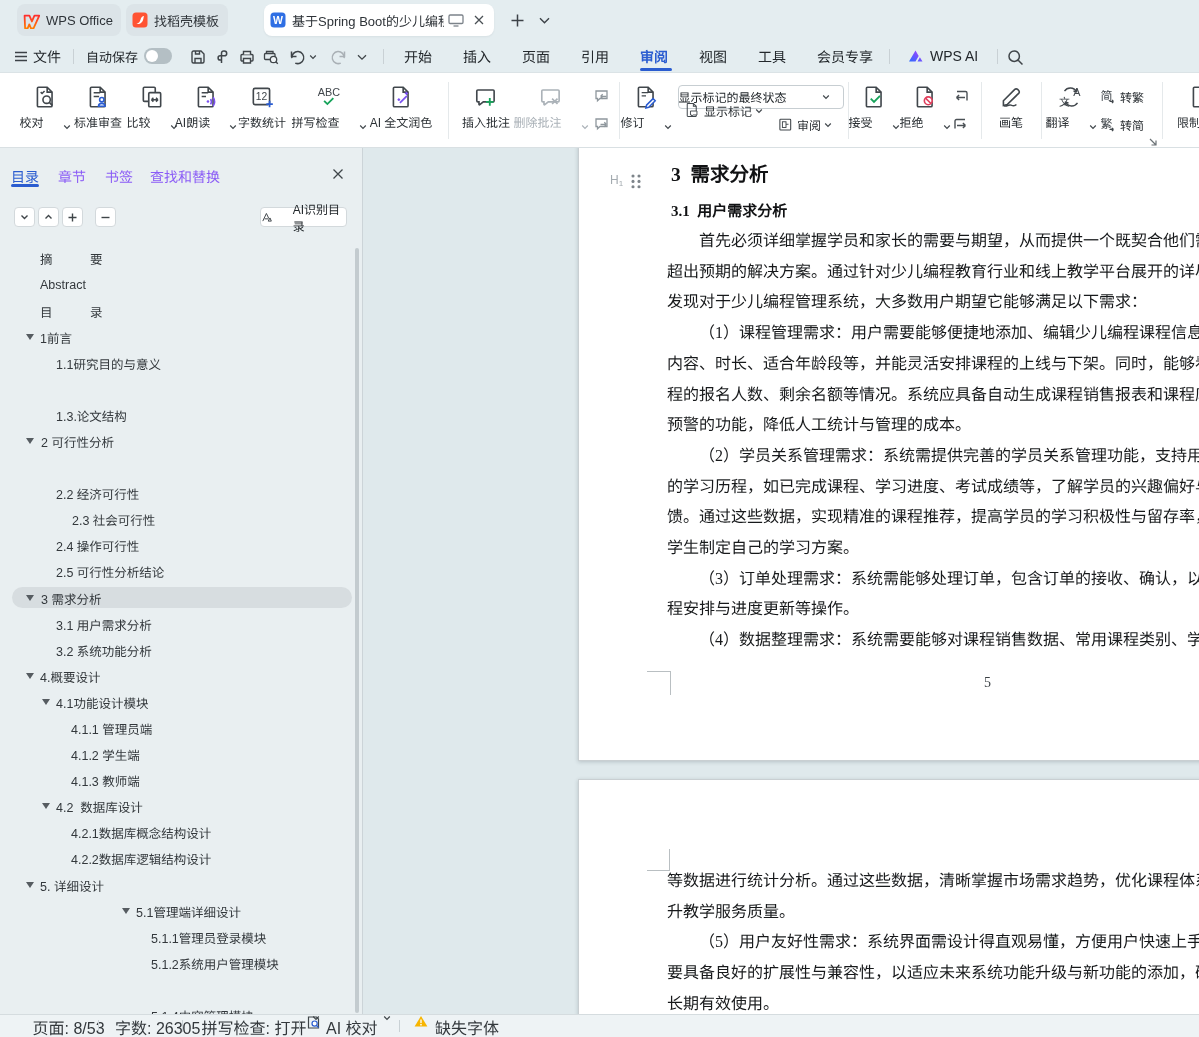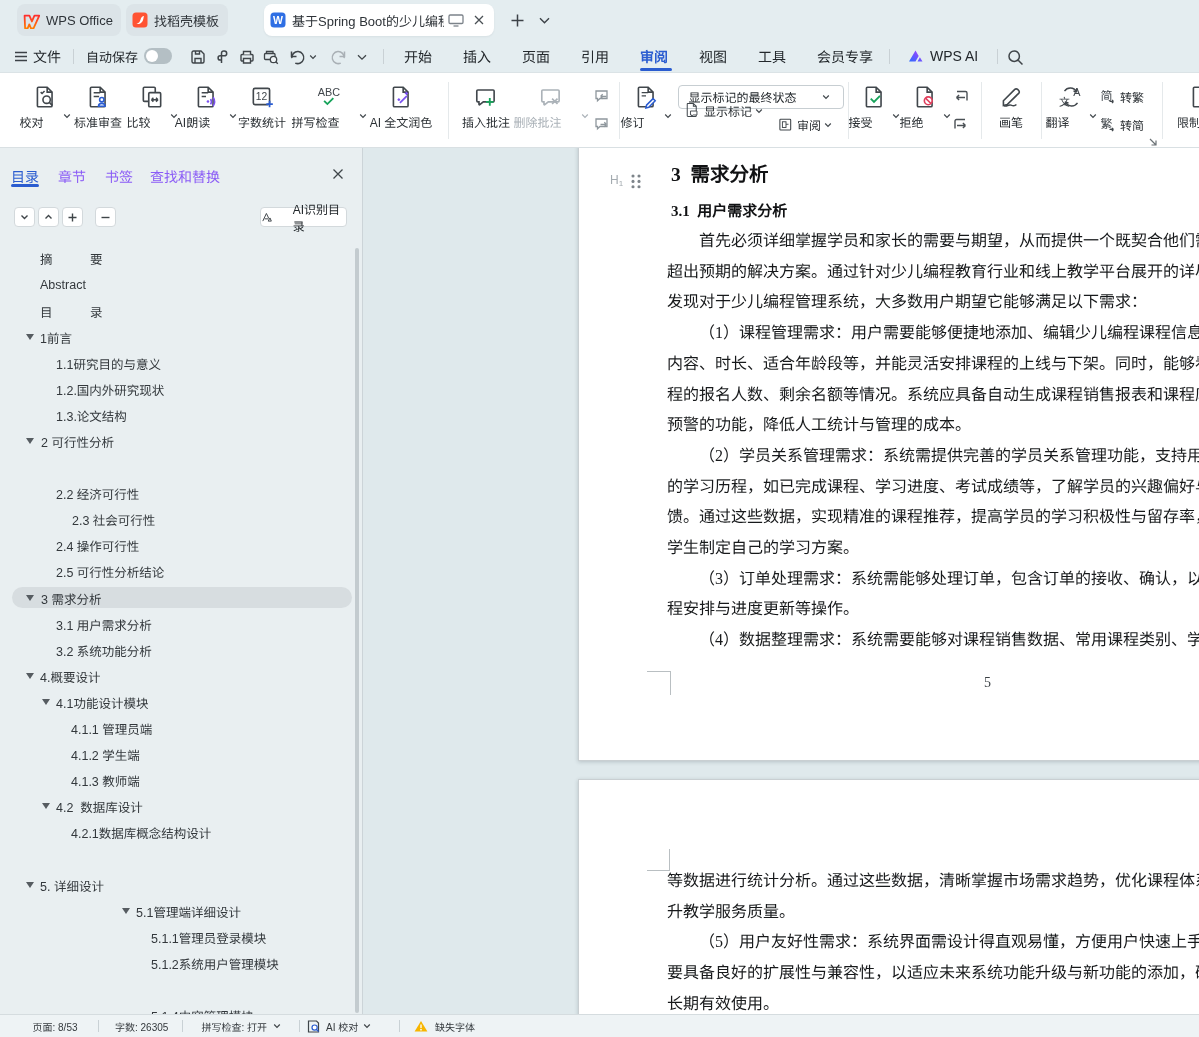--- a/index.html
+++ b/index.html
@@ -17,42 +17,42 @@
 .mitem{position:absolute;top:0;height:32px;display:flex;align-items:center;font-size:14px;color:#23282c;white-space:nowrap}
 .mitem.active{color:#2a5cd0;font-weight:bold}
 .munder{position:absolute;top:28px;height:3px;border-radius:1.5px;background:#2a5cd0}
 .vdiv{position:absolute;width:1px;background:#c9d1d5}
 .qicon{position:absolute;top:8px;width:18px;height:18px;display:flex;align-items:center;justify-content:center}
 
 .ribbon{position:absolute;left:0;top:73px;width:1199px;height:75px;background:#ffffff;border-bottom:1px solid #d9e0e3}
 .rdiv{position:absolute;top:9px;width:1px;height:57px;background:#e5e9eb}
 .rbtn{position:absolute;top:11px;width:72px;height:54px;display:flex;flex-direction:column;align-items:center;justify-content:flex-start}
 .rbtn .ric{height:26px;display:flex;align-items:flex-start;justify-content:center}
-.rlabel{display:flex;align-items:flex-start;gap:19px;font-size:12px;color:#2b3034;margin-top:3px;white-space:nowrap}
+.rlabel{display:flex;align-items:flex-end;gap:19px;font-size:12px;color:#2b3034;margin-top:3px;white-space:nowrap}
 .rlabel.dis{color:#abb2b8}
 .rsmall{position:absolute;display:flex;align-items:center;gap:3px;font-size:12px;color:#2b3034;white-space:nowrap}
 .combo{position:absolute;background:#fff;border:1px solid #c7ced2;border-radius:4px;display:flex;align-items:center;font-size:12px;color:#23282c}
 
 .sidebar{position:absolute;left:0;top:148px;width:363px;height:866px;background:#e9eff1;border-right:1px solid #ccd4d8;overflow:hidden}
 .sptab{position:absolute;top:18px;font-size:14px;color:#8b5cf6;white-space:nowrap}
 .sptab.active{color:#2a5cd0}
 .stool{position:absolute;top:59px;height:20px;background:#fff;border:1px solid #d3d9dc;border-radius:4px;display:flex;align-items:center;justify-content:center}
 .tocrow{position:absolute;left:0;width:352px;height:26px;display:flex;align-items:center;font-size:12.5px;color:#33383c;white-space:pre}
 .tocsel{position:absolute;left:12px;width:340px;height:21px;border-radius:10.5px;background:#d7dde0}
 .toctri{position:absolute;width:0;height:0;border-left:4.5px solid transparent;border-right:4.5px solid transparent;border-top:6px solid #565c61}
 .tocl{position:absolute;white-space:pre}
 
 .docarea{position:absolute;left:363px;top:148px;width:836px;height:866px;background:#dfe9ec;overflow:hidden}
 .page{position:absolute;left:215px;width:830px;background:#fff;border:1px solid #c9cfd2;box-shadow:0 1px 4px rgba(40,60,70,.22)}
 .docline{white-space:pre;font-family:"Liberation Serif",serif;font-size:16px;line-height:30.7px;color:#17191b;font-weight:380}
 .dochead{position:absolute;white-space:pre;font-family:"Liberation Serif",serif;font-weight:bold;color:#111214}
 .cornermark{position:absolute;border-color:#b9bfc2;border-style:solid}
 
 .statusbar{position:absolute;left:0;top:1014px;width:1199px;height:23px;background:#eef3f5;border-top:1px solid #d5dcdf}
-.sitem{position:absolute;top:0;height:22px;display:flex;align-items:center;font-size:10px;color:#33383c;white-space:nowrap}
+.sitem{position:absolute;top:0;height:22px;display:flex;font-size:16px;color:#33383c;white-space:nowrap}
 </style></head><body>
 
 <div class="app">
 <div class="tabbar">
 <div class="wtab inactive" style="left:17px;width:104px">
 <svg width="17" height="17" viewBox="0 0 17 17" fill="none" style="">
           <defs>
             <linearGradient id="wg" x1="0" y1="0" x2="0" y2="1">
               <stop offset="0" stop-color="#ff2e2e"></stop>
               <stop offset="1" stop-color="#ff7e00"></stop>
@@ -353,21 +353,21 @@
           </svg>
         </div>
         <div class="rlabel">
           <span>修订</span>
           <svg width="8" height="6" viewBox="0 0 8 6" fill="none">
             <path d="M1.2 1.5 4 4.3 6.8 1.5" stroke="#41474c" stroke-width="1.2"></path>
           </svg>
         </div>
       </div>
 <div class="combo" style="left:677.5px;top:12px;width:166px;height:23.5px">
-        <span style="margin-left:10px">显示标记的最终状态</span>
+        <span style="">显示标记的最终状态</span>
         <span style="position:absolute;right:13px;display:flex">
           <svg width="8" height="6" viewBox="0 0 8 6" fill="none">
             <path d="M1.2 1.5 4 4.3 6.8 1.5" stroke="#41474c" stroke-width="1.2"></path>
           </svg>
         </span>
       </div>
 <div class="rsmall" style="left:684px;top:29px">
         <svg width="17" height="17" viewBox="0 0 17 17" fill="none" style="">
           <g transform="scale(0.72)">
             <path d="M5 3h8l4 4v13a1 1 0 0 1-1 1H5.5a1 1 0 0 1-1-1V4a1 1 0 0 1 .5-1z" stroke="#41474c" stroke-width="1.4" transform="translate(0,-1)"></path>
@@ -540,23 +540,20 @@
 <div class="tocrow" style="top:150.0px">
 <span class="tocl" style="left:40px">目　　　录</span>
 </div>
 <div class="tocrow" style="top:176.1px">
 <div class="toctri" style="left:26px;top:9.5px"></div>
 <span class="tocl" style="left:40px">1前言</span>
 </div>
 <div class="tocrow" style="top:202.2px">
 <span class="tocl" style="left:56px">1.1研究目的与意义</span>
 </div>
-<div class="tocrow" style="top:228.2px">
-<span class="tocl" style="left:56px">1.2.国内外研究现状</span>
-</div>
 <div class="tocrow" style="top:254.3px">
 <span class="tocl" style="left:56px">1.3.论文结构</span>
 </div>
 <div class="tocrow" style="top:280.4px">
 <div class="toctri" style="left:26px;top:9.5px"></div>
 <span class="tocl" style="left:41px">2 可行性分析</span>
 </div>
 <div class="tocrow" style="top:332.6px">
 <span class="tocl" style="left:56px">2.2 经济可行性</span>
 </div>
@@ -596,20 +593,23 @@
 </div>
 <div class="tocrow" style="top:619.6px">
 <span class="tocl" style="left:71px">4.1.3 教师端</span>
 </div>
 <div class="tocrow" style="top:645.7px">
 <div class="toctri" style="left:42px;top:9.5px"></div>
 <span class="tocl" style="left:56px">4.2  数据库设计</span>
 </div>
 <div class="tocrow" style="top:671.8px">
 <span class="tocl" style="left:71px">4.2.1数据库概念结构设计</span>
+</div>
+<div class="tocrow" style="top:697.9px">
+<span class="tocl" style="left:71px">4.2.2数据库逻辑结构设计</span>
 </div>
 <div class="tocrow" style="top:724.0px">
 <div class="toctri" style="left:26px;top:9.5px"></div>
 <span class="tocl" style="left:40px">5. 详细设计</span>
 </div>
 <div class="tocrow" style="top:750.0px">
 <div class="toctri" style="left:122px;top:9.5px"></div>
 <span class="tocl" style="left:136px">5.1管理端详细设计</span>
 </div>
 <div class="tocrow" style="top:776.1px">

